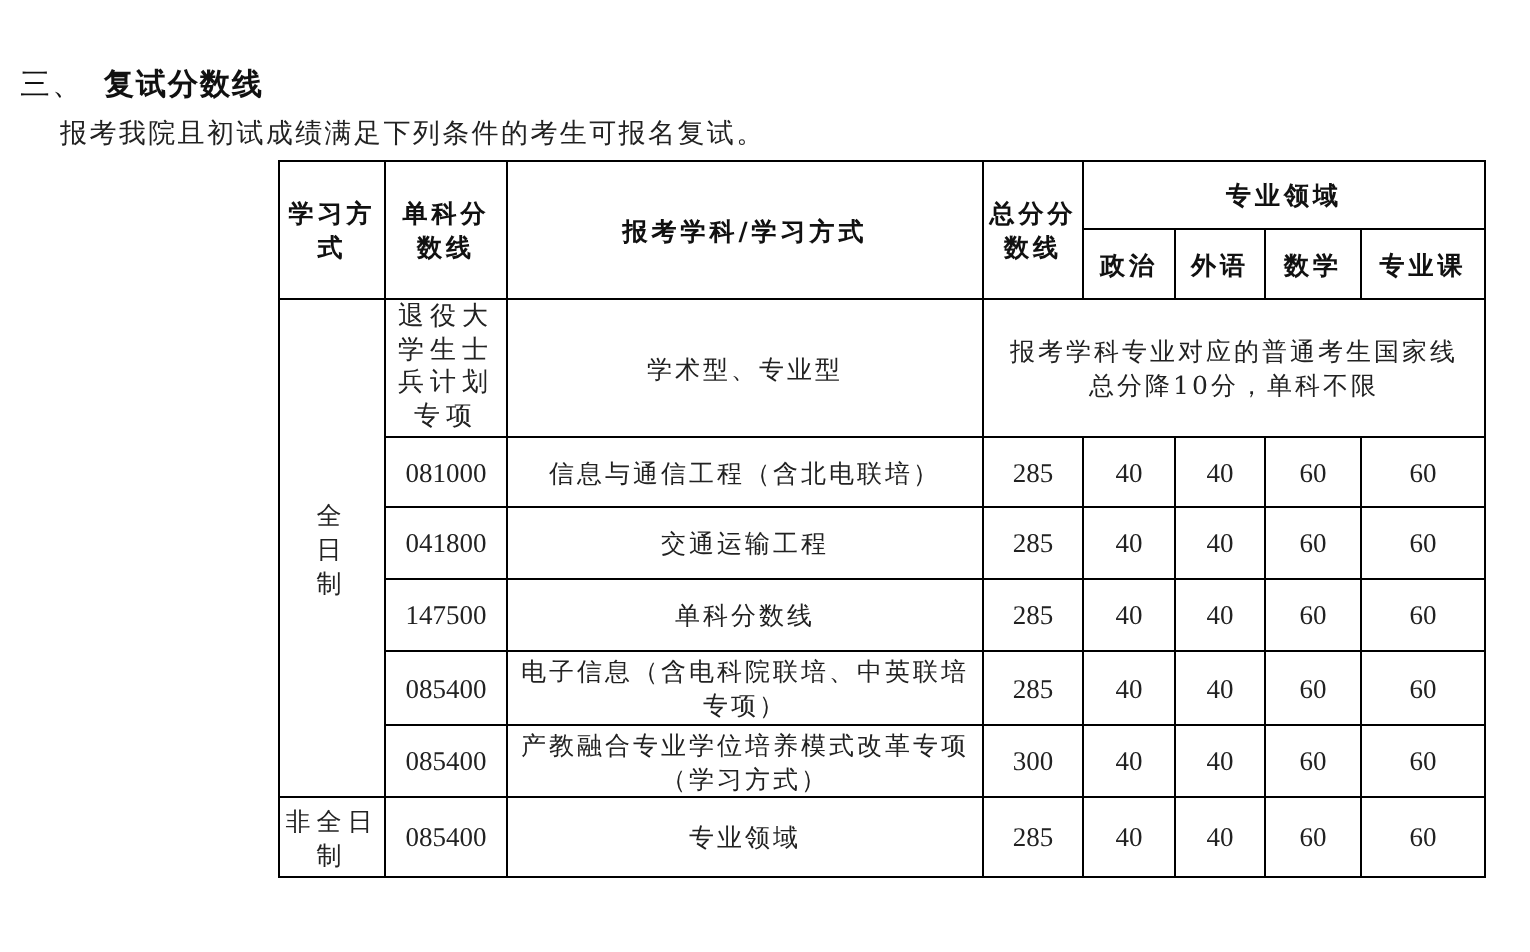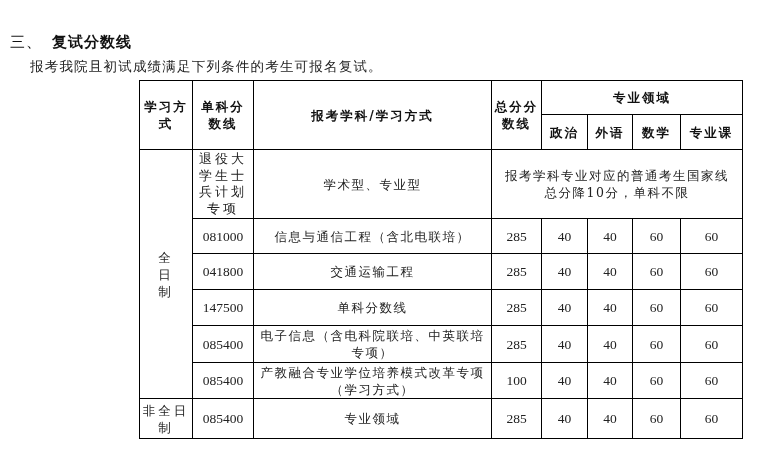--- a/index.html
+++ b/index.html
@@ -105,21 +105,21 @@
     <td class="wide-text">电子信息（含电科院联培、中英联培专项）</td>
     <td class="num-cell">285</td>
     <td class="num-cell">40</td>
     <td class="num-cell">40</td>
     <td class="num-cell">60</td>
     <td class="num-cell">60</td>
   </tr>
   <tr style="height:36px">
     <td class="num-cell">085400</td>
     <td class="wide-text">产教融合专业学位培养模式改革专项（学习方式）</td>
-    <td class="num-cell">100</td>
+    <td class="num-cell">300</td>
     <td class="num-cell">40</td>
     <td class="num-cell">40</td>
     <td class="num-cell">60</td>
     <td class="num-cell">60</td>
   </tr>
 
   <tr style="height:40px">
     <td class="narrow">非全日制</td>
     <td class="num-cell">085400</td>
     <td class="wide-text">专业领域</td>

